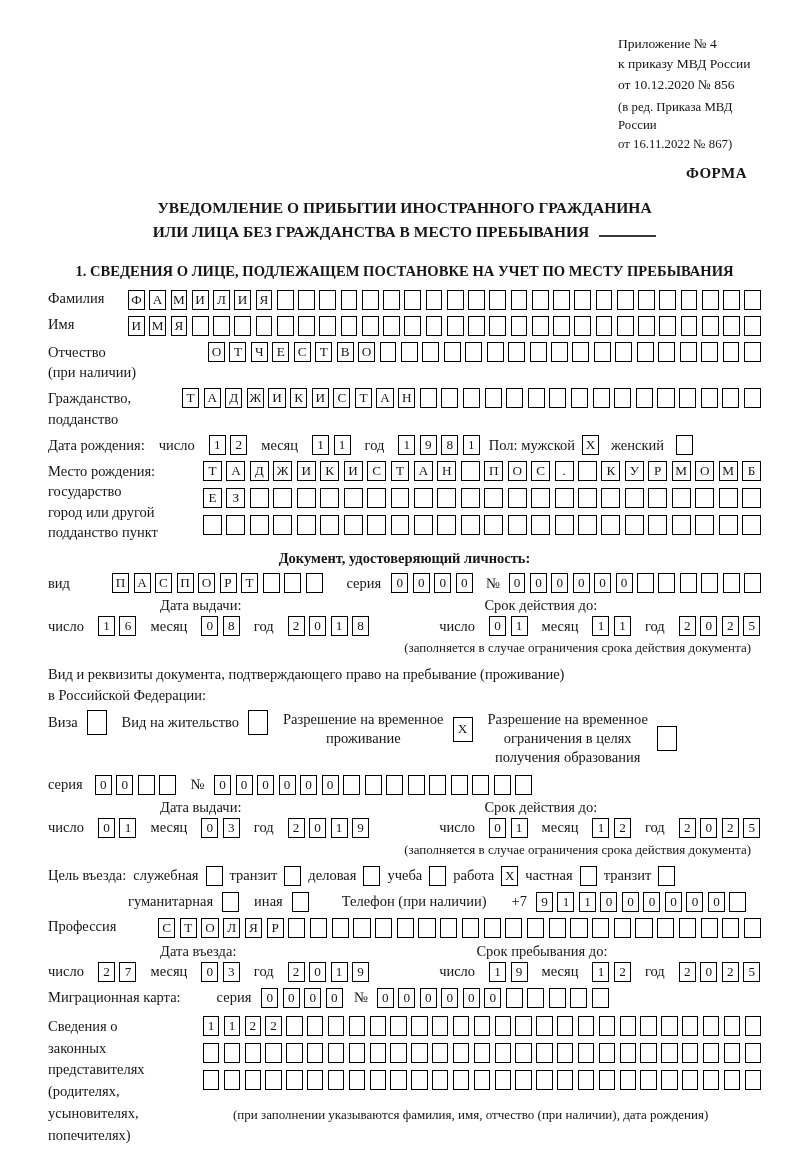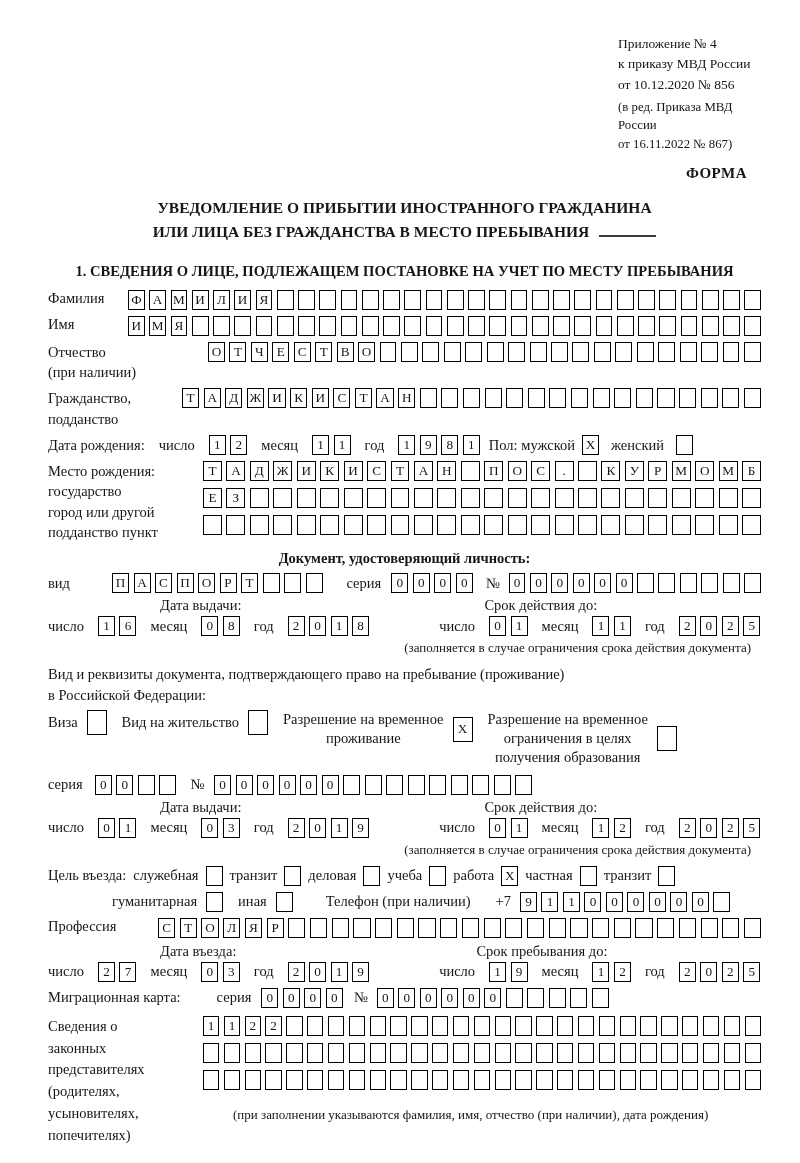--- a/index.html
+++ b/index.html
@@ -549,21 +549,21 @@
     <div class="cells">
         <span class="cell"></span>
       </div>
     <span class="lbl">транзит</span>
     <div class="cells">
         <span class="cell"></span>
       </div>
   </div>
 
   <div class="line vmid" style="gap:9px">
-    <span class="lbl" style="margin-left:64px">гуманитарная</span>
+    <span class="lbl" style="margin-left:80px">гуманитарная</span>
     <div class="cells">
         <span class="cell"></span>
       </div>
     <span class="lbl" style="margin-left:6px">иная</span>
     <div class="cells">
         <span class="cell"></span>
       </div>
     <span class="lbl" style="margin-left:24px">Телефон (при наличии)</span>
     <span class="lbl" style="margin-left:16px">+7</span>
     <div class="cells">

